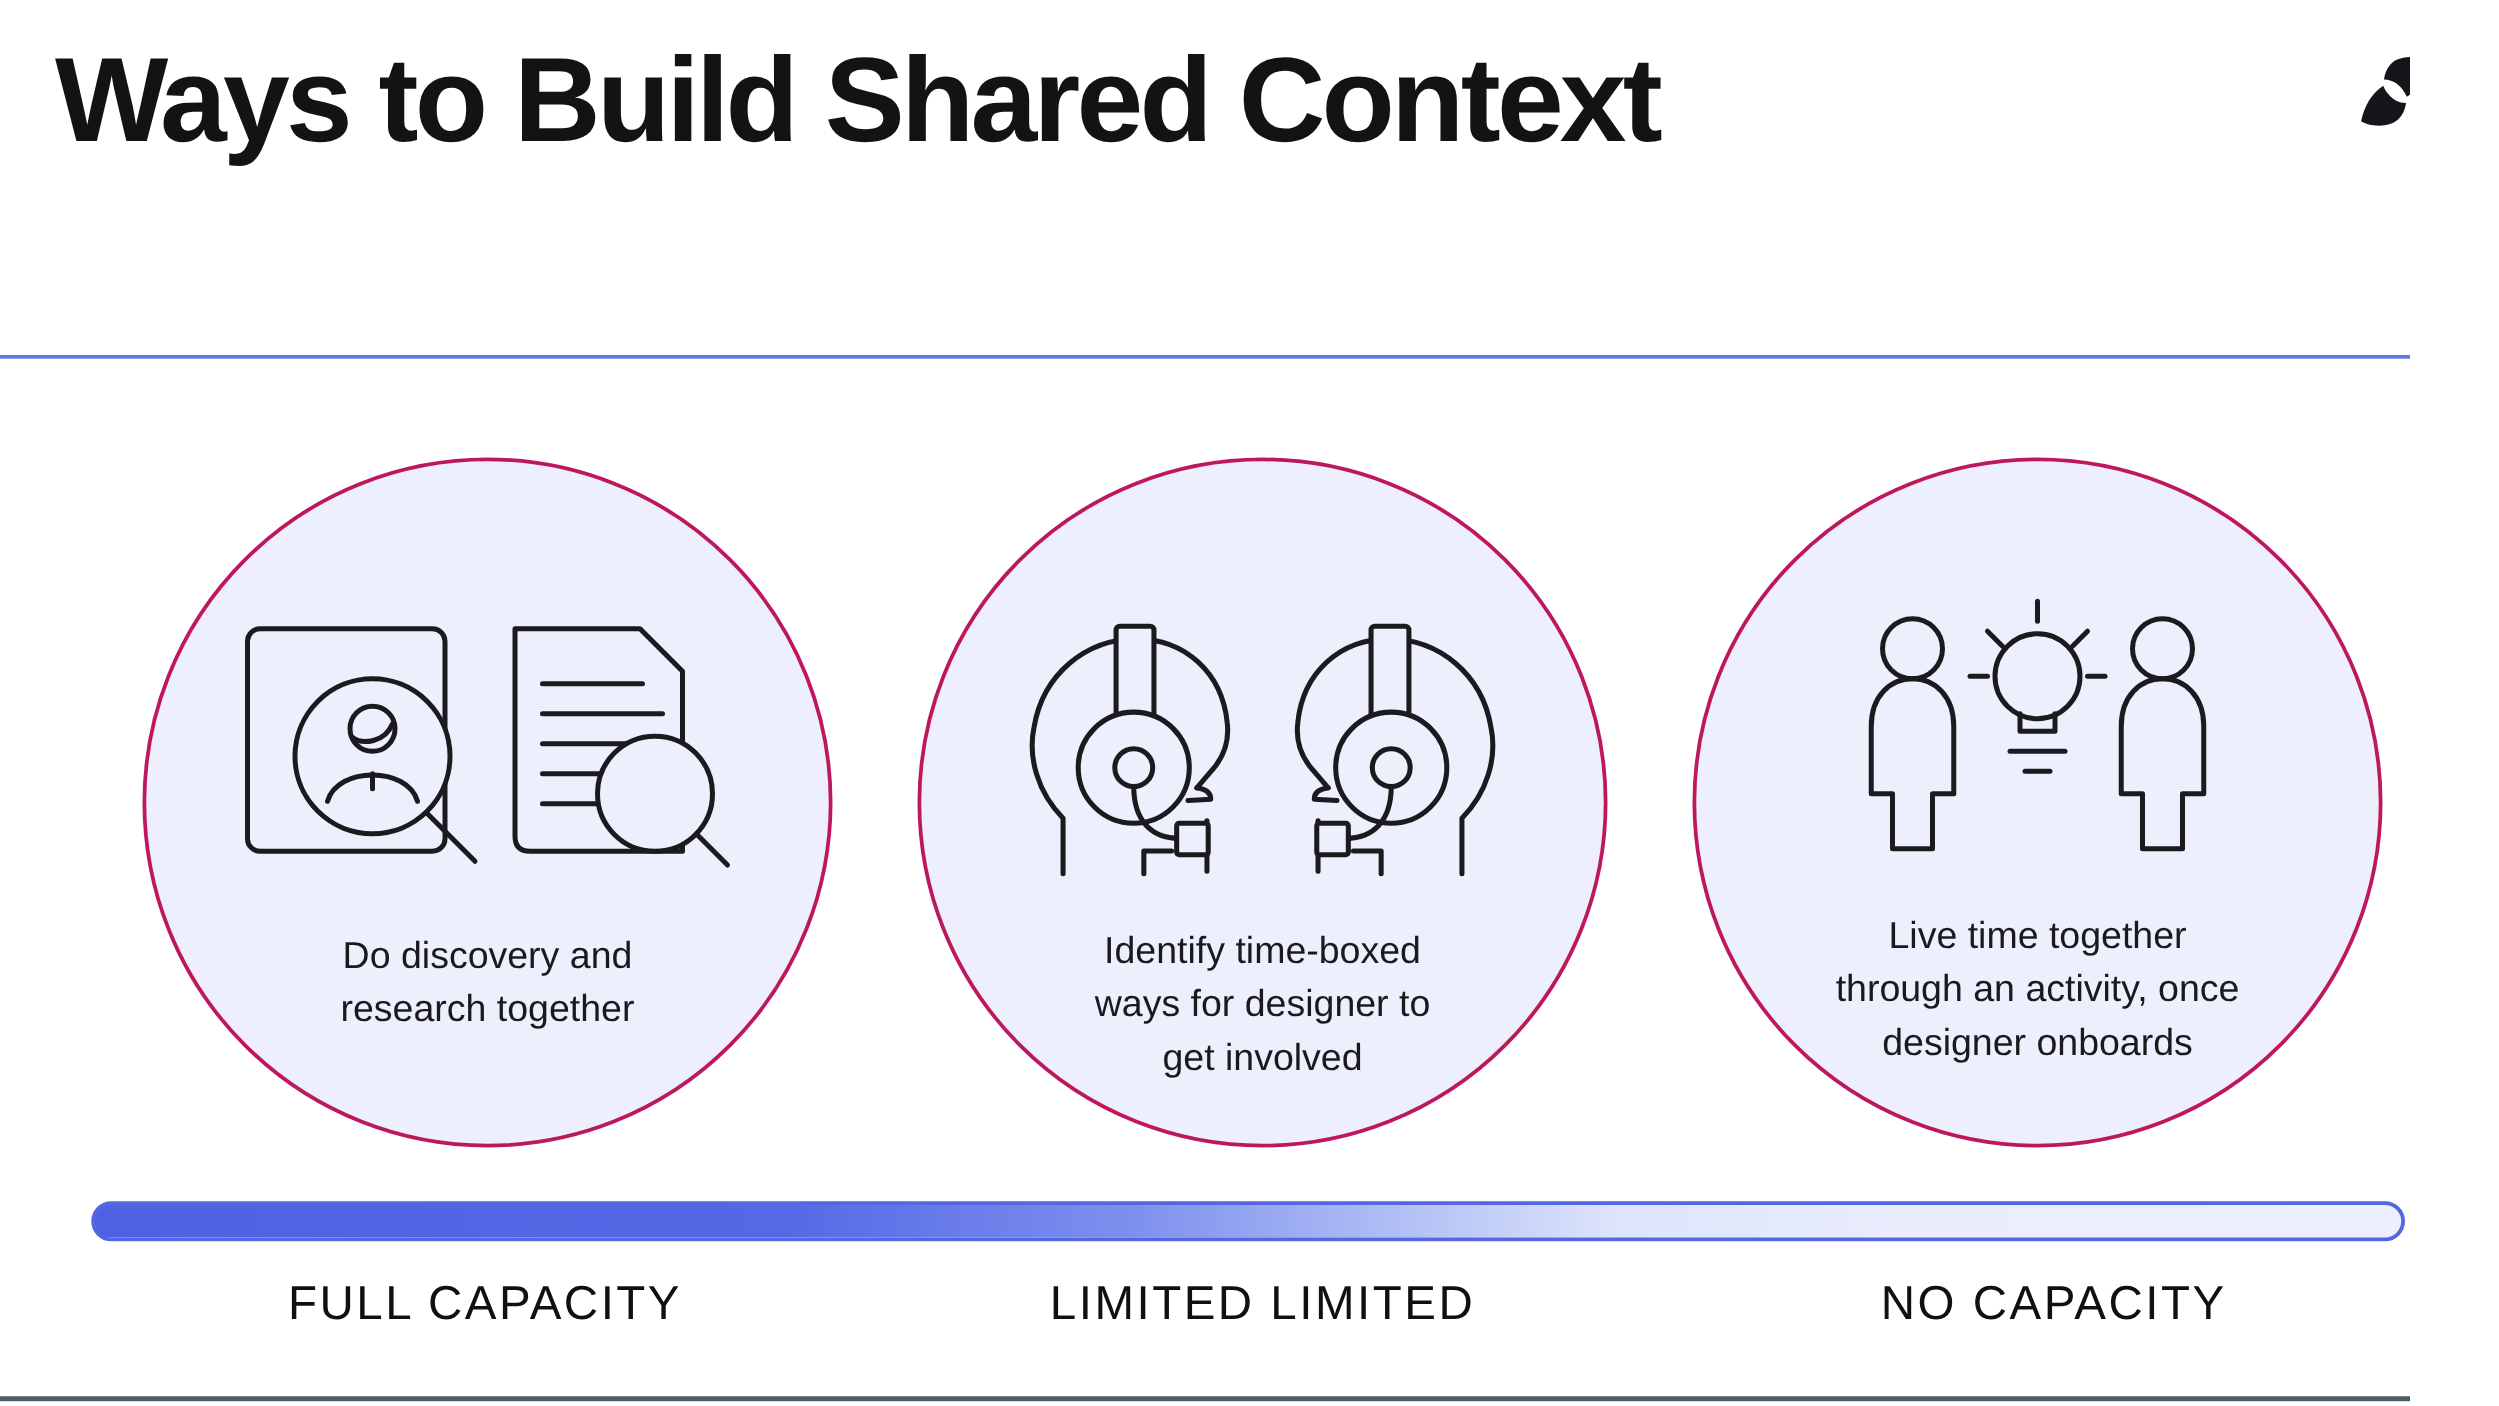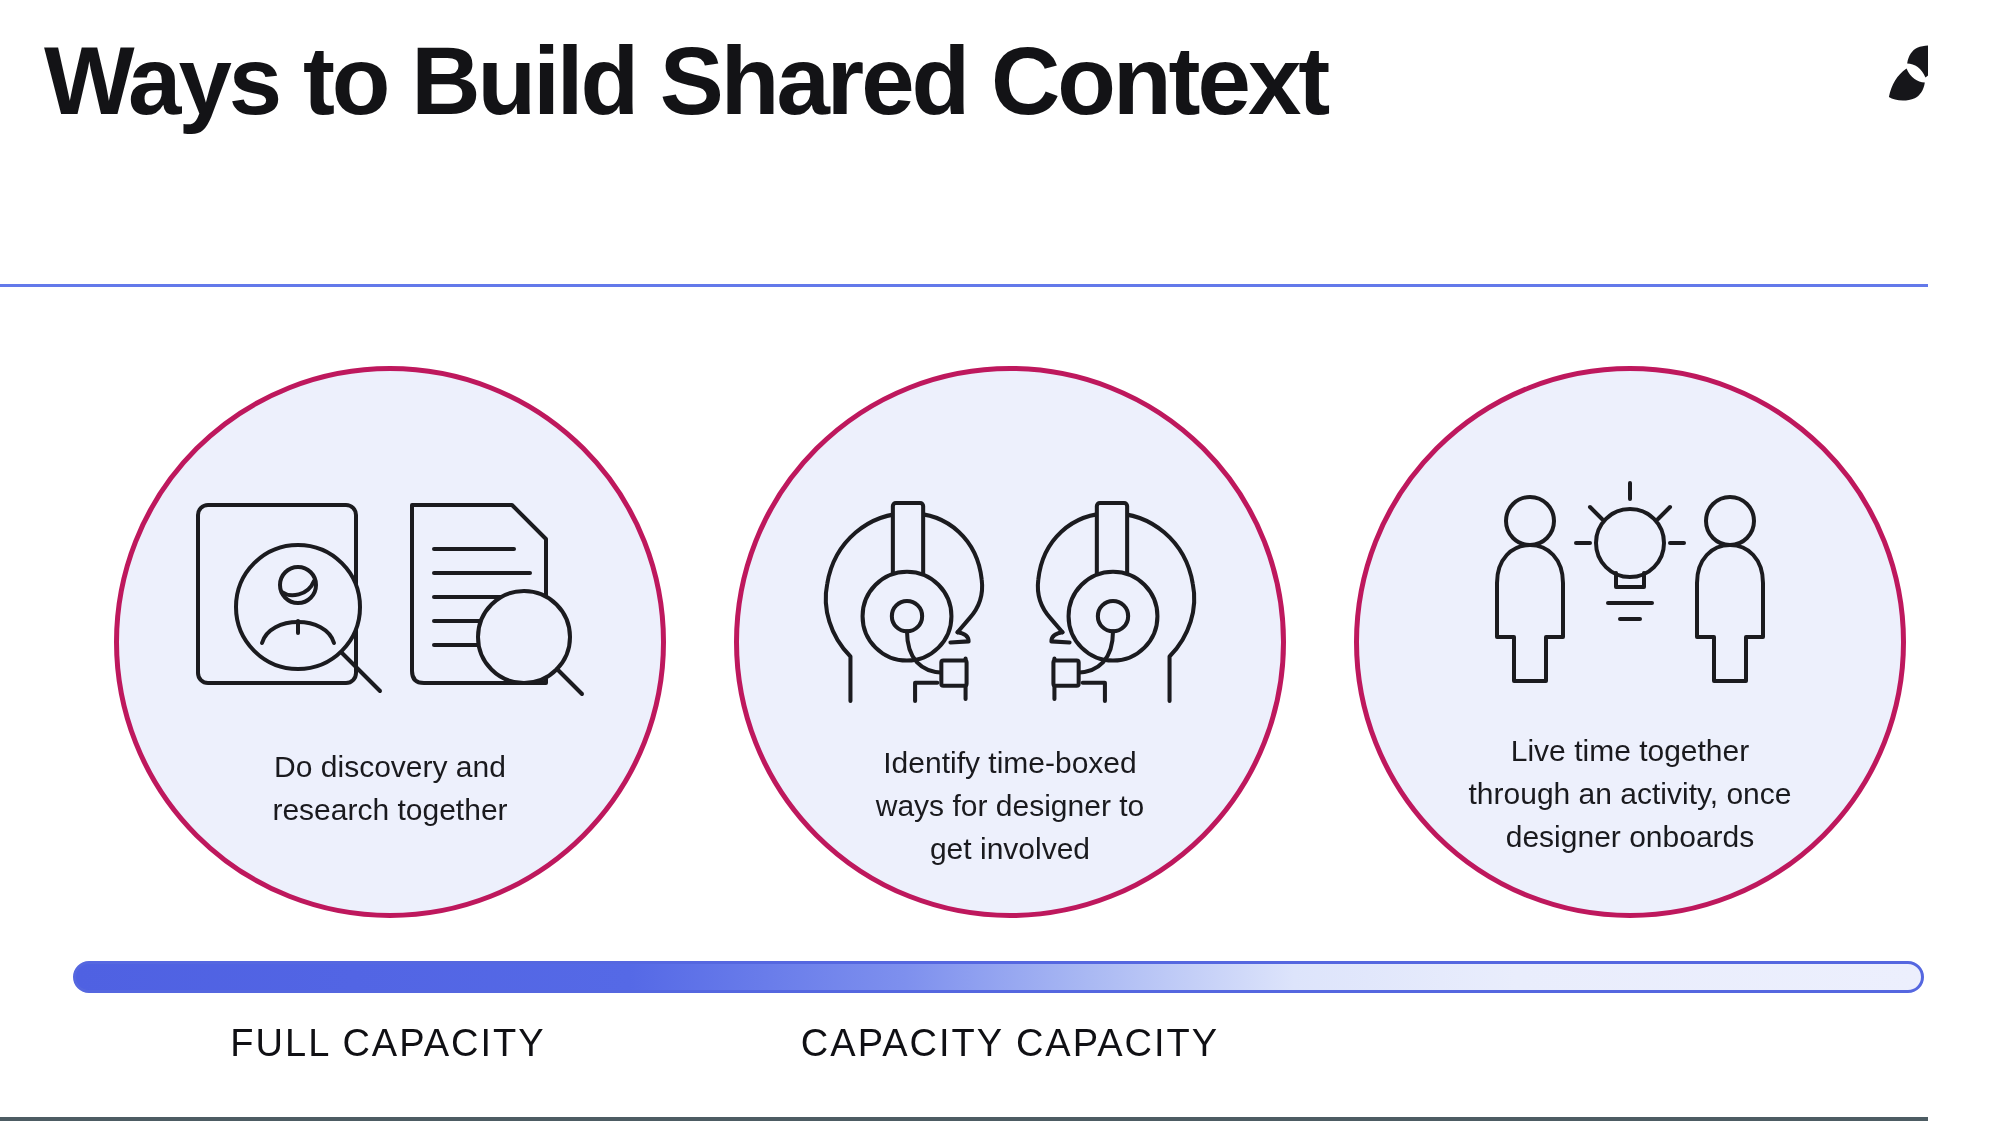--- a/index.html
+++ b/index.html
@@ -9,21 +9,21 @@
   
   .title{position:absolute;left:44px;top:26px;font-size:96px;font-weight:600;
          letter-spacing:-3px;color:#131316;white-space:nowrap;}
   .logo{position:absolute;left:1884px;top:44px;width:64px;height:58px;}
   .subtitle{position:absolute;left:46px;top:222px;font-size:33px;color:#1c1c20;white-space:nowrap;}
   .subtitle .hl{color:#5b6cf0;}
   .divider{position:absolute;left:0;top:284px;width:100%;height:3px;background:#6379ea;}
 
   
   .card{position:absolute;top:366px;width:552px;height:552px;box-sizing:border-box;
-        border:5px solid #be185d;border-radius:50%;background:#edf0fc;
+        border:3px solid #be185d;border-radius:50%;background:#edf0fc;
         display:flex;flex-direction:column;align-items:center;}
   .card-1{left:114px;} .card-2{left:734px;} .card-3{left:1354px;}
   .icon-wrap{display:flex;justify-content:center;}
   .card-1 .icon-wrap{margin-top:126px;}
   .card-2 .icon-wrap{margin-top:128px;}
   .card-3 .icon-wrap{margin-top:102px;}
   .card-label{font-size:30px;line-height:43px;color:#1a1a1e;text-align:center;white-space:pre-line;}
   .card-1 .card-label{margin-top:46px;}
   .card-2 .card-label{margin-top:36px;}
   .card-3 .card-label{margin-top:26px;}
@@ -132,16 +132,17 @@
       </svg>
     </div>
     <div class="card-label">Live time together
 through an activity, once
 designer onboards</div>
   </div>
 
   <div class="bar"></div>
 
   <div class="cap-label cap-full">FULL CAPACITY</div>
-  <div class="cap-label cap-limited">CAPACITY CAPACITY</div>
+  <div class="cap-label cap-limited">LIMITED LIMITED</div>
+  <div class="cap-label cap-none">NO CAPACITY</div>
 
   <div class="bottom-line"></div>
 </div>
 
 </body></html>

